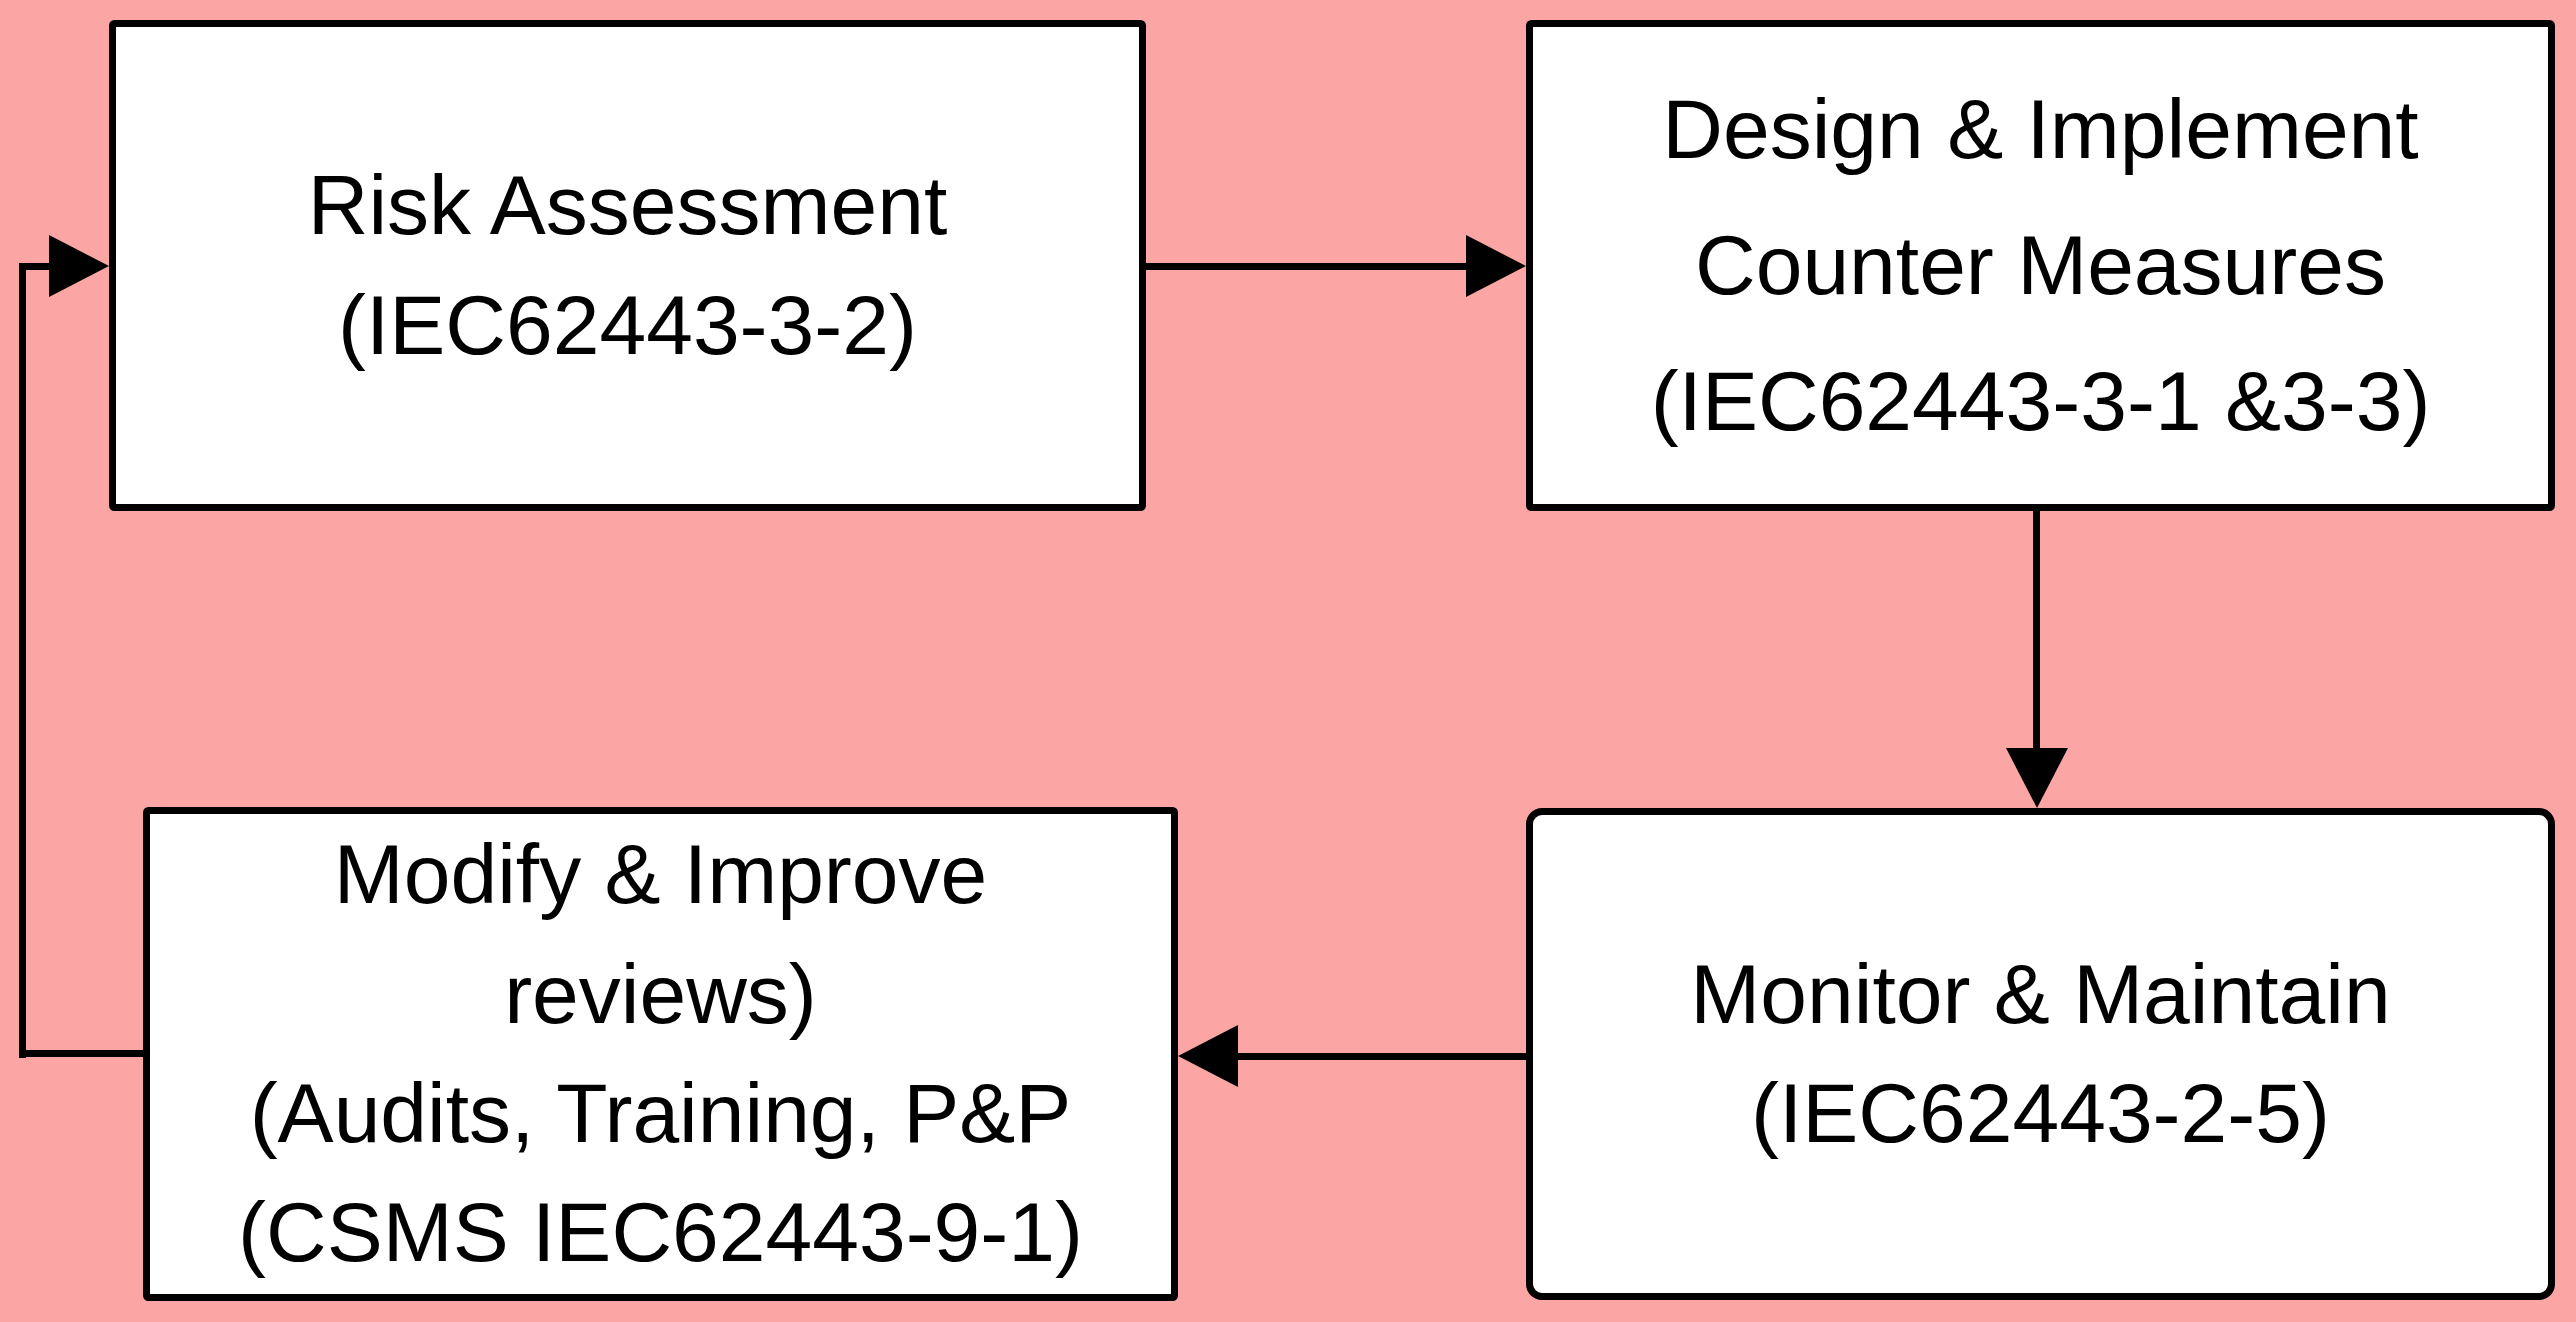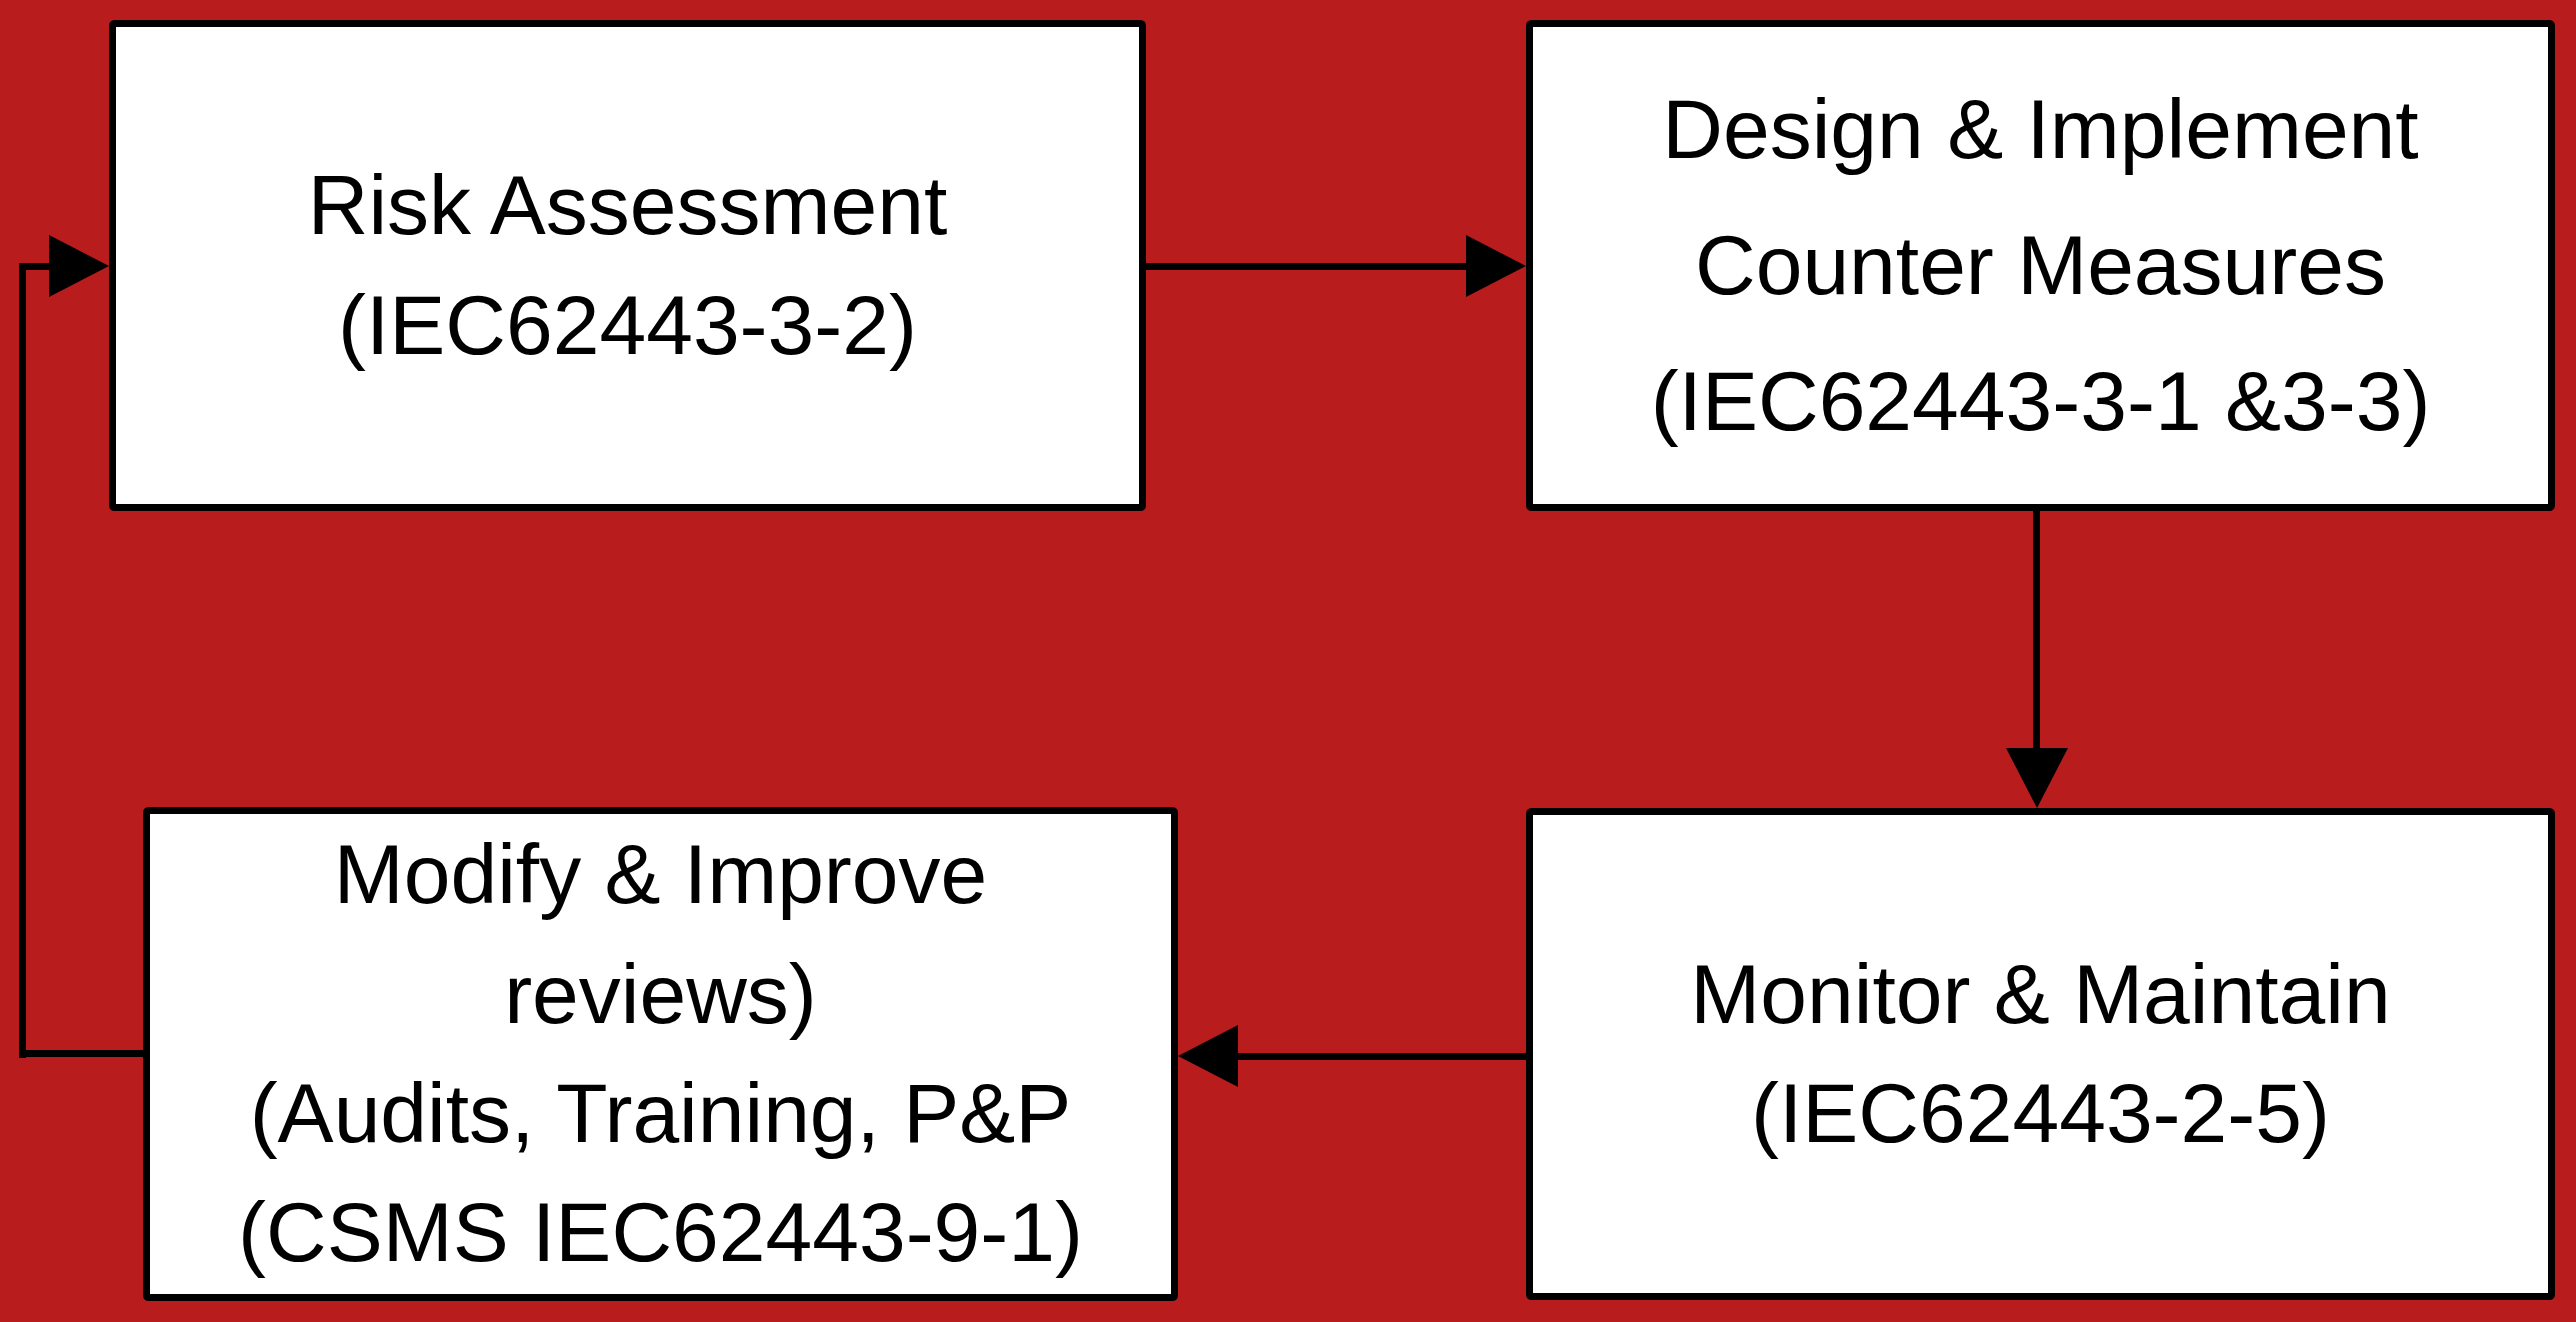--- a/index.html
+++ b/index.html
@@ -4,21 +4,21 @@
 <style>
   html, body {
     margin: 0;
     padding: 0;
     background: #ffffff;
   }
   .canvas {
     position: relative;
     width: 2576px;
     height: 1323px;
-    background: #b91c1c;
+    background: #fca5a5;
     font-family: "Liberation Sans", sans-serif;
     color: #000000;
     overflow: hidden;
   }
   .box {
     position: absolute;
     box-sizing: border-box;
     border: 7.3px solid #000000;
     border-radius: 5.4px;
     background: #ffffff;
@@ -28,21 +28,21 @@
     align-items: center;
     text-align: center;
     font-size: 84px;
     line-height: 1.42;
     padding: 0 7.3px;
   }
   .box .line { white-space: nowrap; }
 
   .box-a { left: 109px;  top: 20px;  width: 1037px; height: 491px; }
   .box-b { left: 1526px; top: 20px;  width: 1029px; height: 491px; gap: 17px; }
-  .box-c { left: 1526px; top: 808px; width: 1029px; height: 492px; }
+  .box-c { left: 1526px; top: 808px; width: 1029px; height: 492px; border-radius: 16px; }
   .box-d { left: 143px;  top: 807px; width: 1035px; height: 494px; justify-content: center; }
 
   .seg {
     position: absolute;
     background: #000000;
   }
   .head {
     position: absolute;
     width: 0;
     height: 0;

